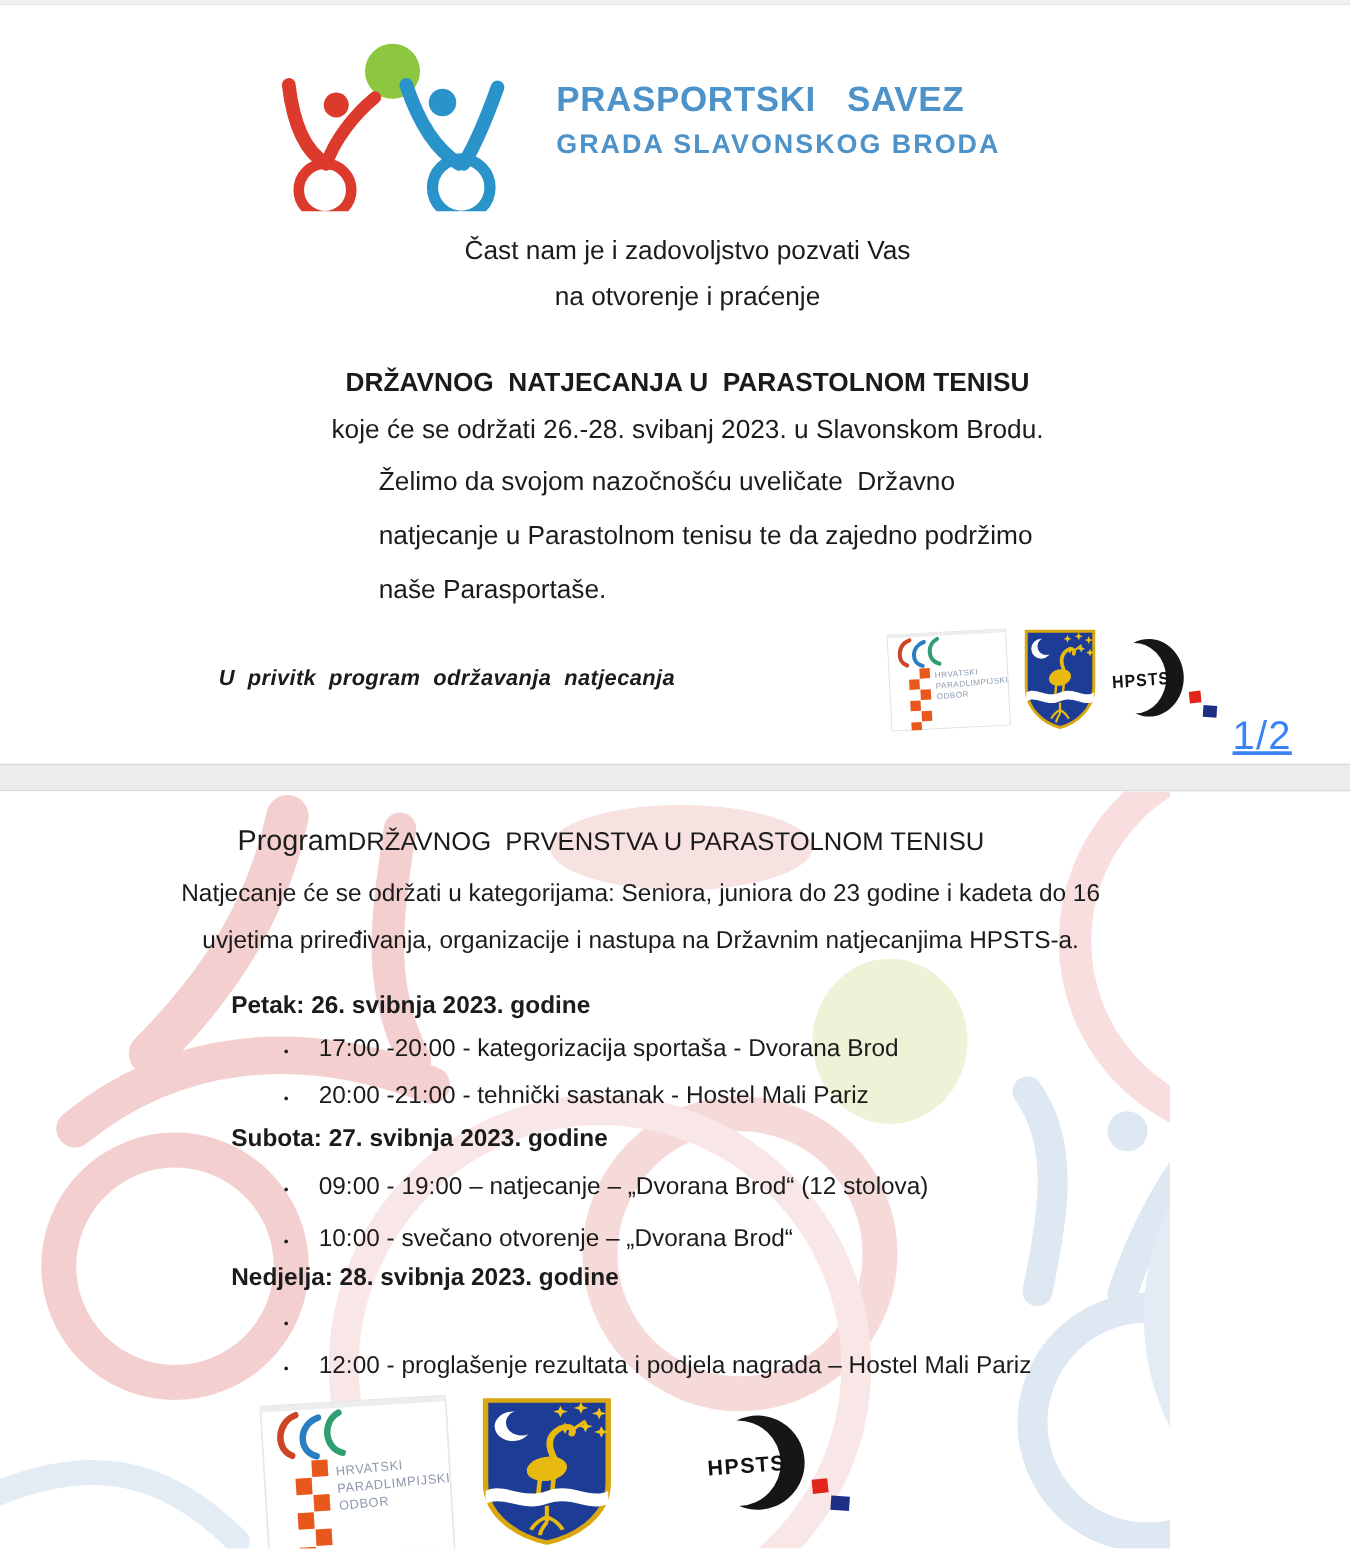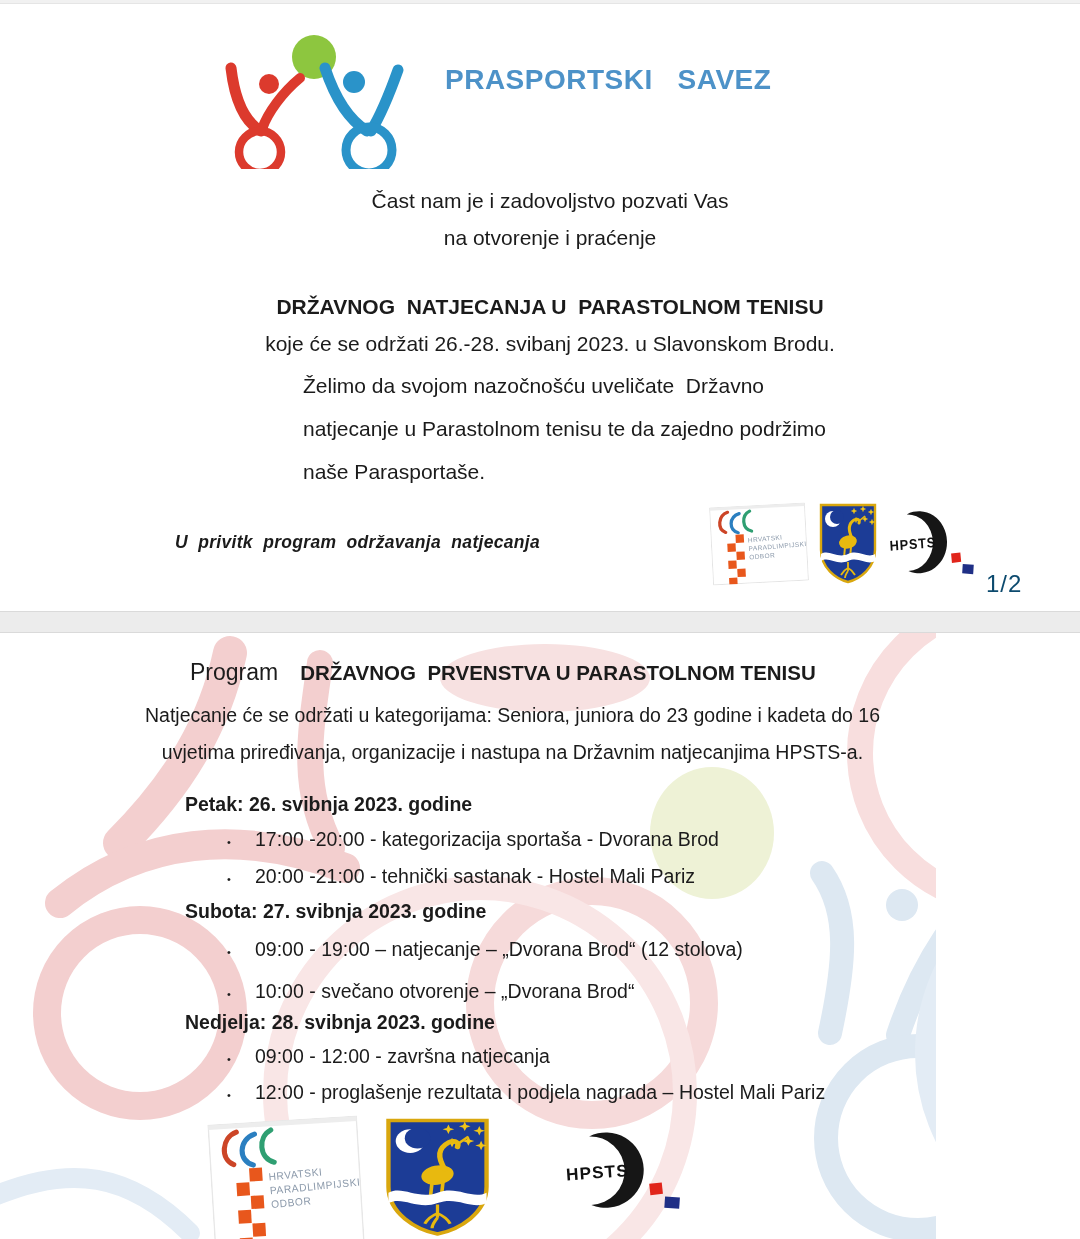--- a/index.html
+++ b/index.html
@@ -23,27 +23,27 @@
 
   .invite{left:170px;top:178px;width:760px;text-align:center;font-size:21px;line-height:37px;}
   .invite div{white-space:pre;}
   .invite .b{font-weight:bold;margin-top:32px;}
 
   .wish{left:283px;top:360px;font-size:21px;line-height:43px;}
   .wish div{white-space:pre;margin-left:20px;}
 
   .note{left:175px;top:528px;font-size:17.5px;font-weight:bold;font-style:italic;letter-spacing:.3px;white-space:pre;}
 
-  .pagenum{font-size:24px;color:#0c4a6e;letter-spacing:1px;}
+  .pagenum{font-size:32px;color:#3b82f6;letter-spacing:1px;text-decoration:underline;}
   .pagenum1{left:986px;top:566px;}
   .pagenum2{left:990px;top:562px;}
 
-  .program-row{left:190px;top:26px;display:flex;align-items:baseline;gap:22px;}
+  .program-row{left:190px;top:26px;display:flex;align-items:baseline;}
   .program-label{font-size:23px;}
-  .program-title{font-size:20.5px;font-weight:bold;white-space:pre;text-align:right;}
+  .program-title{font-size:20.5px;font-weight:normal;white-space:pre;text-align:right;}
 
   .intro{left:145px;top:64px;font-size:19.5px;line-height:37px;}
   .intro div{white-space:nowrap;text-align:center;}
 
   .day{left:185px;}
   .day1{top:160px;} .day2{top:267px;} .day3{top:378px;}
   .day-heading{font-size:19.5px;font-weight:bold;line-height:23px;}
   .sched-item{display:flex;margin-left:42px;font-size:19.5px;line-height:26px;}
   .bullet{flex:none;width:28px;font-size:11px;padding-top:3px;}
   .day1 .sched-item.i1{margin-top:10px;} .day1 .sched-item.i2{margin-top:8px;}
@@ -73,20 +73,21 @@
       <g stroke="#2a93c9" fill="none" stroke-linecap="round">
         <path d="M110,34 C120,64 134,86 152,97" stroke-width="11"></path>
         <path d="M183,36 C173,64 164,84 156,97" stroke-width="11"></path>
         <circle cx="139" cy="48" r="11" fill="#2a93c9" stroke="none"></circle>
         <circle cx="154" cy="116" r="23" stroke-width="9"></circle>
       </g>
     </svg>
 
     <div class="abs org-title">
       <div class="org-line1 pre">PRASPORTSKI   SAVEZ</div>
+      <div class="org-line2">GRADA SLAVONSKOG BRODA</div>
     </div>
 
     <div class="abs invite">
       <div>Čast nam je i zadovoljstvo pozvati Vas</div>
       <div>na otvorenje i praćenje</div>
       <div class="b">DRŽAVNOG  NATJECANJA U  PARASTOLNOM TENISU</div>
       <div>koje će se održati 26.-28. svibanj 2023. u Slavonskom Brodu.</div>
     </div>
 
     <div class="abs wish">
@@ -209,21 +210,20 @@
       <div class="sched-item i2">
         <span class="bullet">•</span>
         <span>10:00 - svečano otvorenje – „Dvorana Brod“</span>
       </div>
     </div>
 
     <div class="abs day day3">
       <div class="day-heading">Nedjelja: 28. svibnja 2023. godine</div>
       <div class="sched-item i1">
         <span class="bullet">•</span>
-        <span>09:00 - 12:00 - završna natjecanja</span>
       </div>
       <div class="sched-item i2">
         <span class="bullet">•</span>
         <span>12:00 - proglašenje rezultata i podjela nagrada – Hostel Mali Pariz</span>
       </div>
     </div>
 
     <svg class="abs tilt35" style="left:211px;top:487px;" width="150" height="126" viewBox="0 0 100 82" preserveAspectRatio="none">
       <rect x="0.5" y="0.5" width="99" height="81" fill="#ffffff" stroke="#e7e7e7"></rect>
       <rect x="0.5" y="0.5" width="99" height="3" fill="#ededed"></rect>

